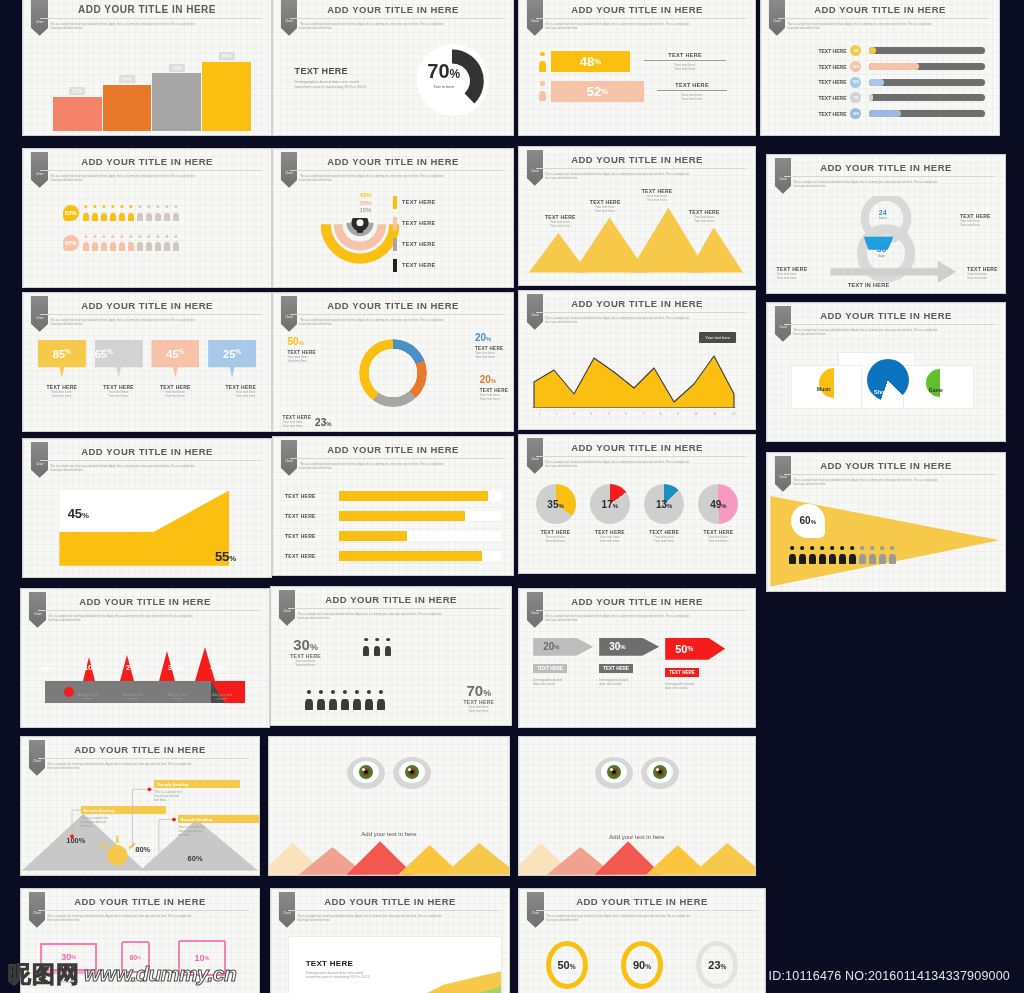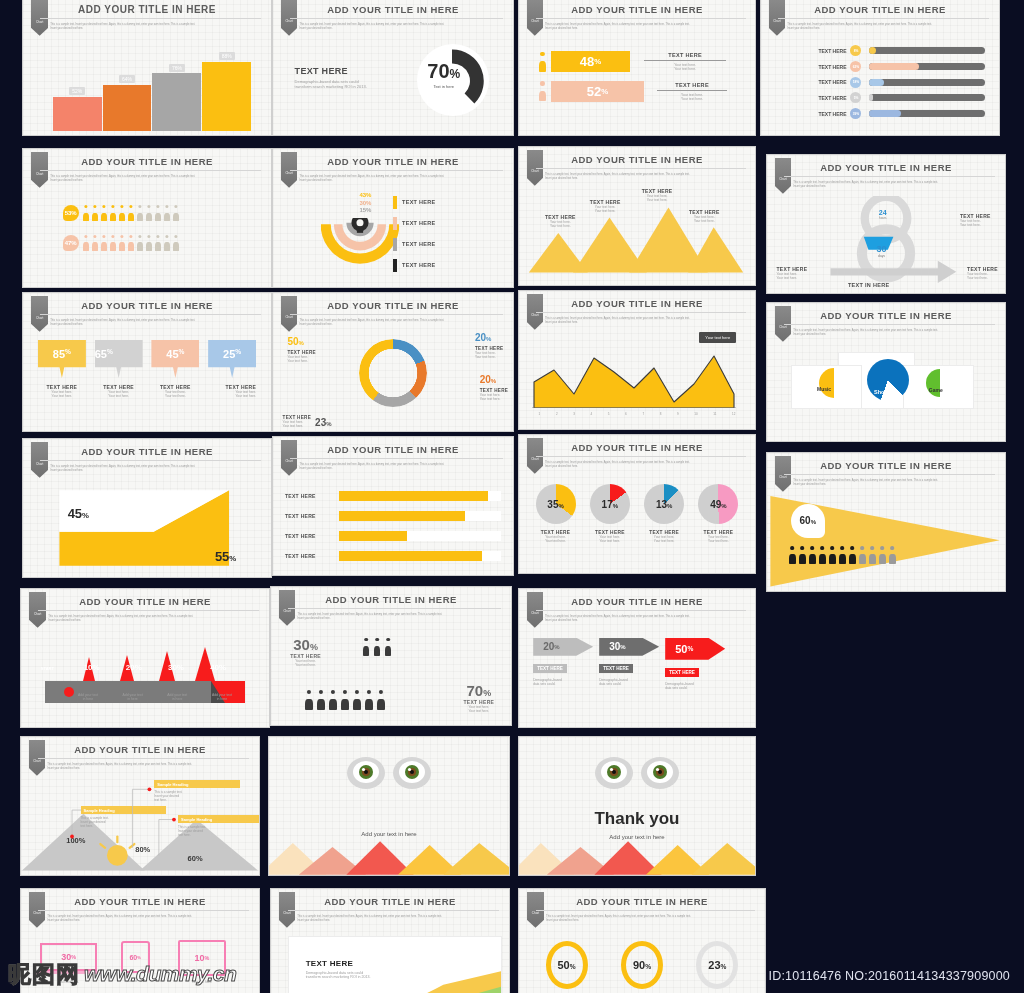--- a/index.html
+++ b/index.html
@@ -1101,21 +1101,20 @@
       </svg>
       <svg width="40" height="34" viewBox="0 0 40 34">
         <ellipse cx="20" cy="17" rx="19" ry="16" fill="#d6d6d6"></ellipse>
         <ellipse cx="20" cy="16" rx="13" ry="11" fill="#fff"></ellipse>
         <circle cx="20" cy="16" r="7" fill="#4e7a2a"></circle>
         <circle cx="20" cy="16" r="4" fill="#7a4a1e"></circle>
         <circle cx="20" cy="16" r="2" fill="#111"></circle>
         <circle cx="17.5" cy="13.5" r="1.6" fill="#fff"></circle>
       </svg>
     </div>
-    <div style="position:absolute;left:0;right:0;top:52%;text-align:center;font-size:17px;font-weight:bold;color:#2b2b2b">Thank you</div>
     <div style="position:absolute;left:0;right:0;top:70%;text-align:center;font-size:6px;color:#555">Add your text in here</div>
     <svg viewBox="0 0 238 36" width="100%" height="36" style="position:absolute;bottom:0;left:0">
       <polygon points="-10,36 22,4 56,36" fill="#fae2bd"></polygon>
       <polygon points="28,36 62,8 96,36" fill="#f0a28e"></polygon>
       <polygon points="76,36 110,2 144,36" fill="#f2584f"></polygon>
       <polygon points="128,36 160,6 192,36" fill="#fbc53e"></polygon>
       <polygon points="174,36 210,4 248,36" fill="#f7c94b"></polygon>
     </svg>
   </div>
 </div>

